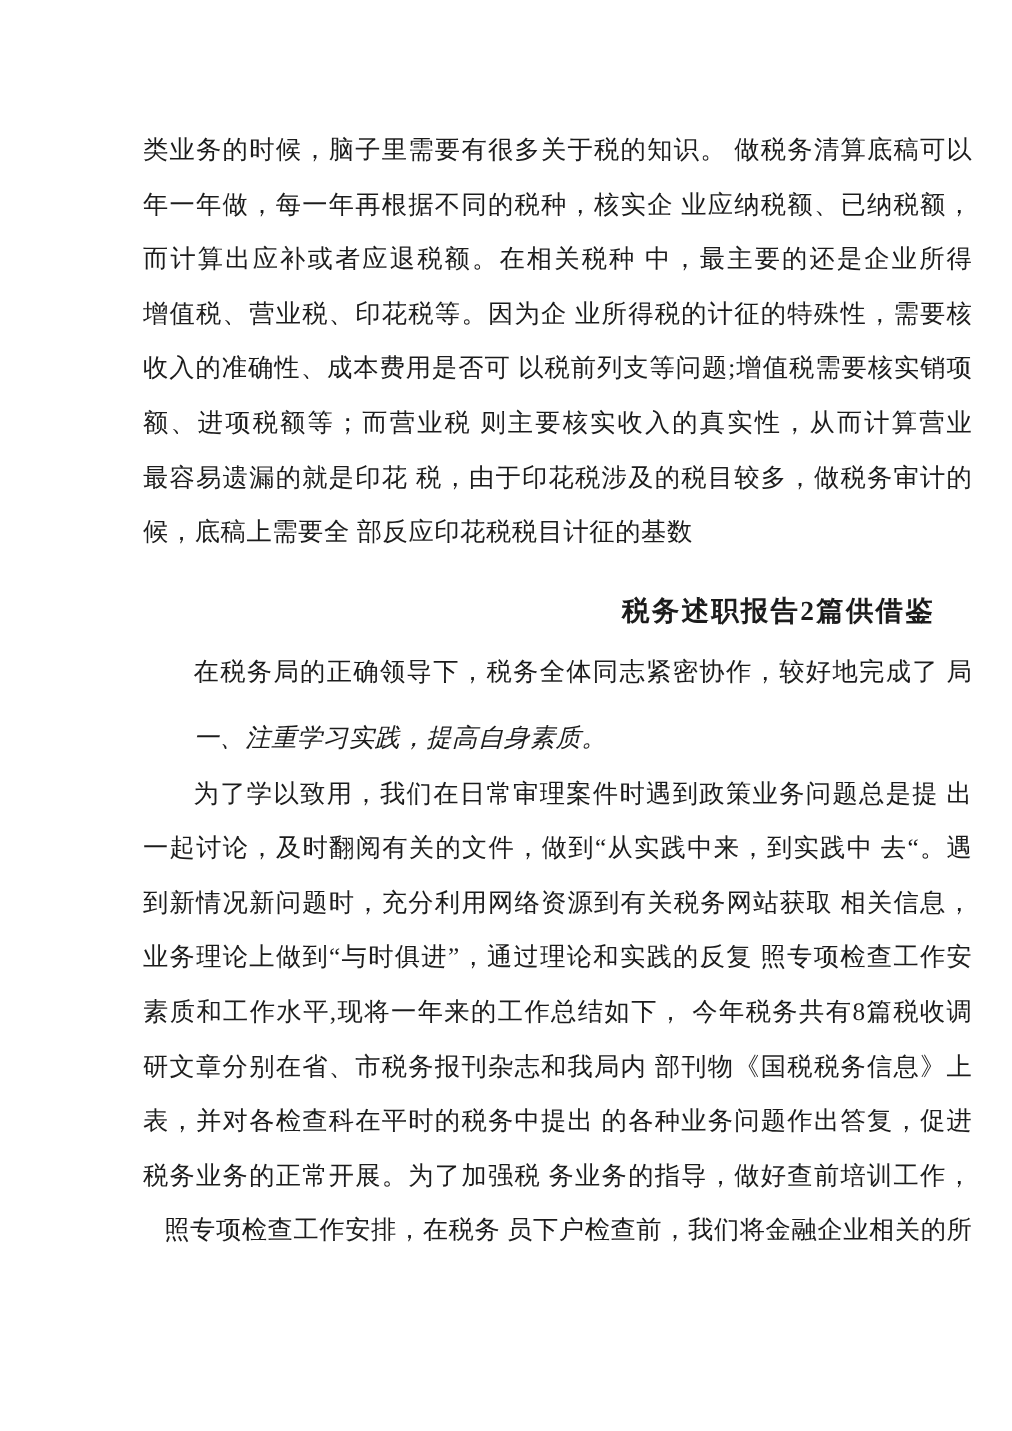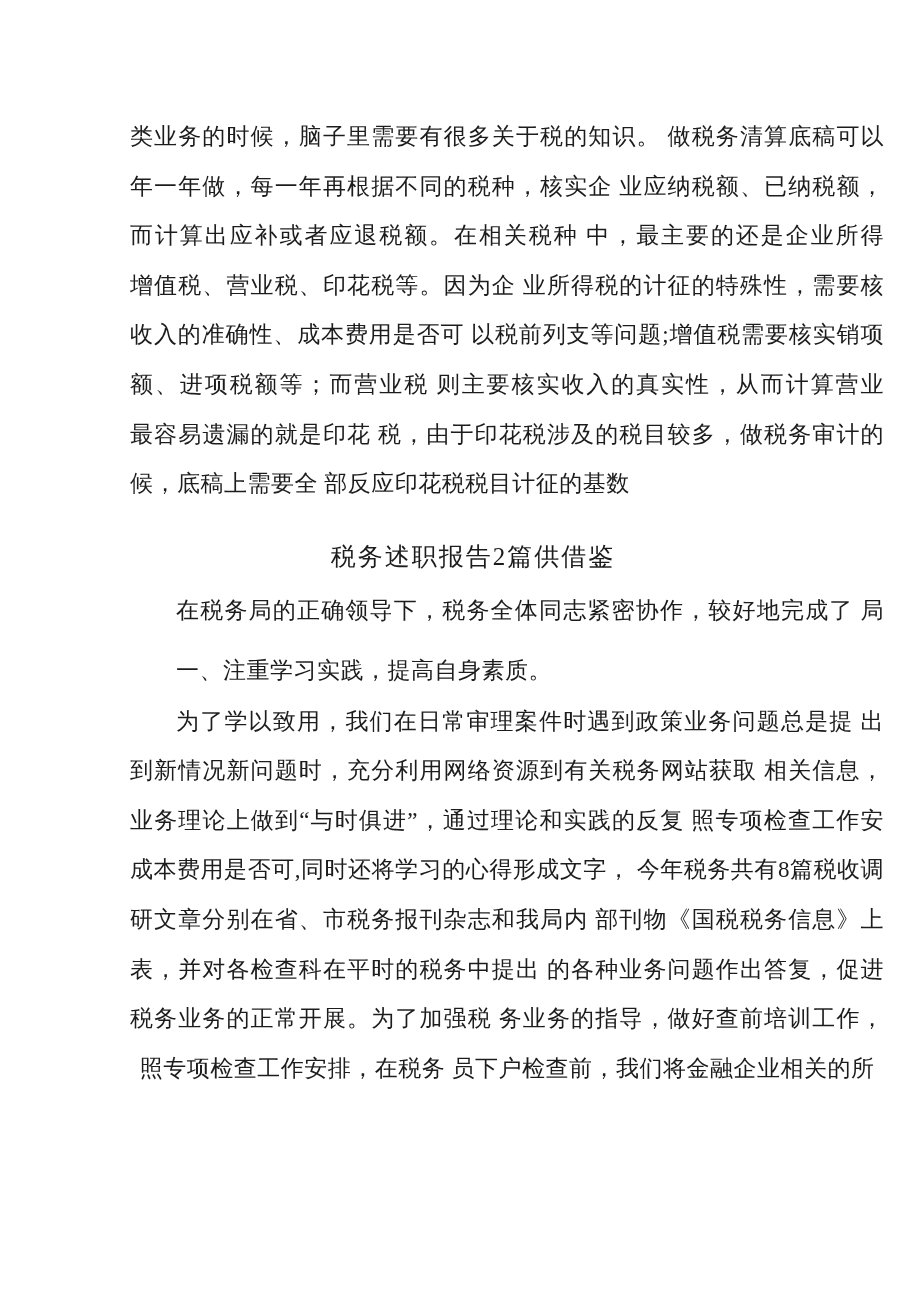--- a/index.html
+++ b/index.html
@@ -30,39 +30,39 @@
     letter-spacing: 0.5px;
     overflow: hidden;
   }
   
   .line.j {
     text-align: justify;
     text-align-last: justify;
   }
   
   .line.e {
-    text-align: center;
+    text-align: right;
     text-align-last: left;
   }
   
   .line.ind {
     padding-left: 46px;
   }
   .heading {
     margin: 23px 0 0 0;
     font-size: 25px;
-    font-weight: normal;
+    font-weight: bold;
     line-height: 49.6px;
     height: 49.6px;
-    text-align: center;
+    text-align: right;
     letter-spacing: 2px;
     transform: translateX(-34px);
   }
   .p2 { margin-top: 5px; }
-  .p3 { margin-top: 10px; }
+  .p3 { margin-top: 10px; font-style: italic; }
   .p4 { margin-top: 1px; }
 </style>
 </head>
 <body>
 
 <div class="page">
 
   <div class="para p1">
     <div class="line j">类业务的时候，脑子里需要有很多关于税的知识。 做税务清算底稿可以一</div>
     <div class="line j">年一年做，每一年再根据不同的税种，核实企 业应纳税额、已纳税额，从</div>
@@ -79,22 +79,23 @@
   <div class="para p2">
     <div class="line j ind">在税务局的正确领导下，税务全体同志紧密协作，较好地完成了 局领</div>
   </div>
 
   <div class="para p3">
     <div class="line e ind">一、注重学习实践，提高自身素质。</div>
   </div>
 
   <div class="para p4">
     <div class="line j ind">为了学以致用，我们在日常审理案件时遇到政策业务问题总是提 出来</div>
+    <div class="line j">一起讨论，及时翻阅有关的文件，做到“从实践中来，到实践中 去“。遇</div>
     <div class="line j">到新情况新问题时，充分利用网络资源到有关税务网站获取 相关信息，在</div>
     <div class="line j">业务理论上做到“与时俱进”，通过理论和实践的反复 照专项检查工作安排</div>
-    <div class="line j">成本费用是否可,同时还将学习的心得形成文字， 今年税务共有8篇税收调</div>
+    <div class="line j">素质和工作水平,现将一年来的工作总结如下， 今年税务共有8篇税收调</div>
     <div class="line j">研文章分别在省、市税务报刊杂志和我局内 部刊物《国税税务信息》上发</div>
     <div class="line j">表，并对各检查科在平时的税务中提出 的各种业务问题作出答复，促进了</div>
     <div class="line j">税务业务的正常开展。为了加强税 务业务的指导，做好查前培训工作，按</div>
     <div class="line e">照专项检查工作安排，在税务 员下户检查前，我们将金融企业相关的所得</div>
   </div>
 
 </div>
 
 </body></html>

